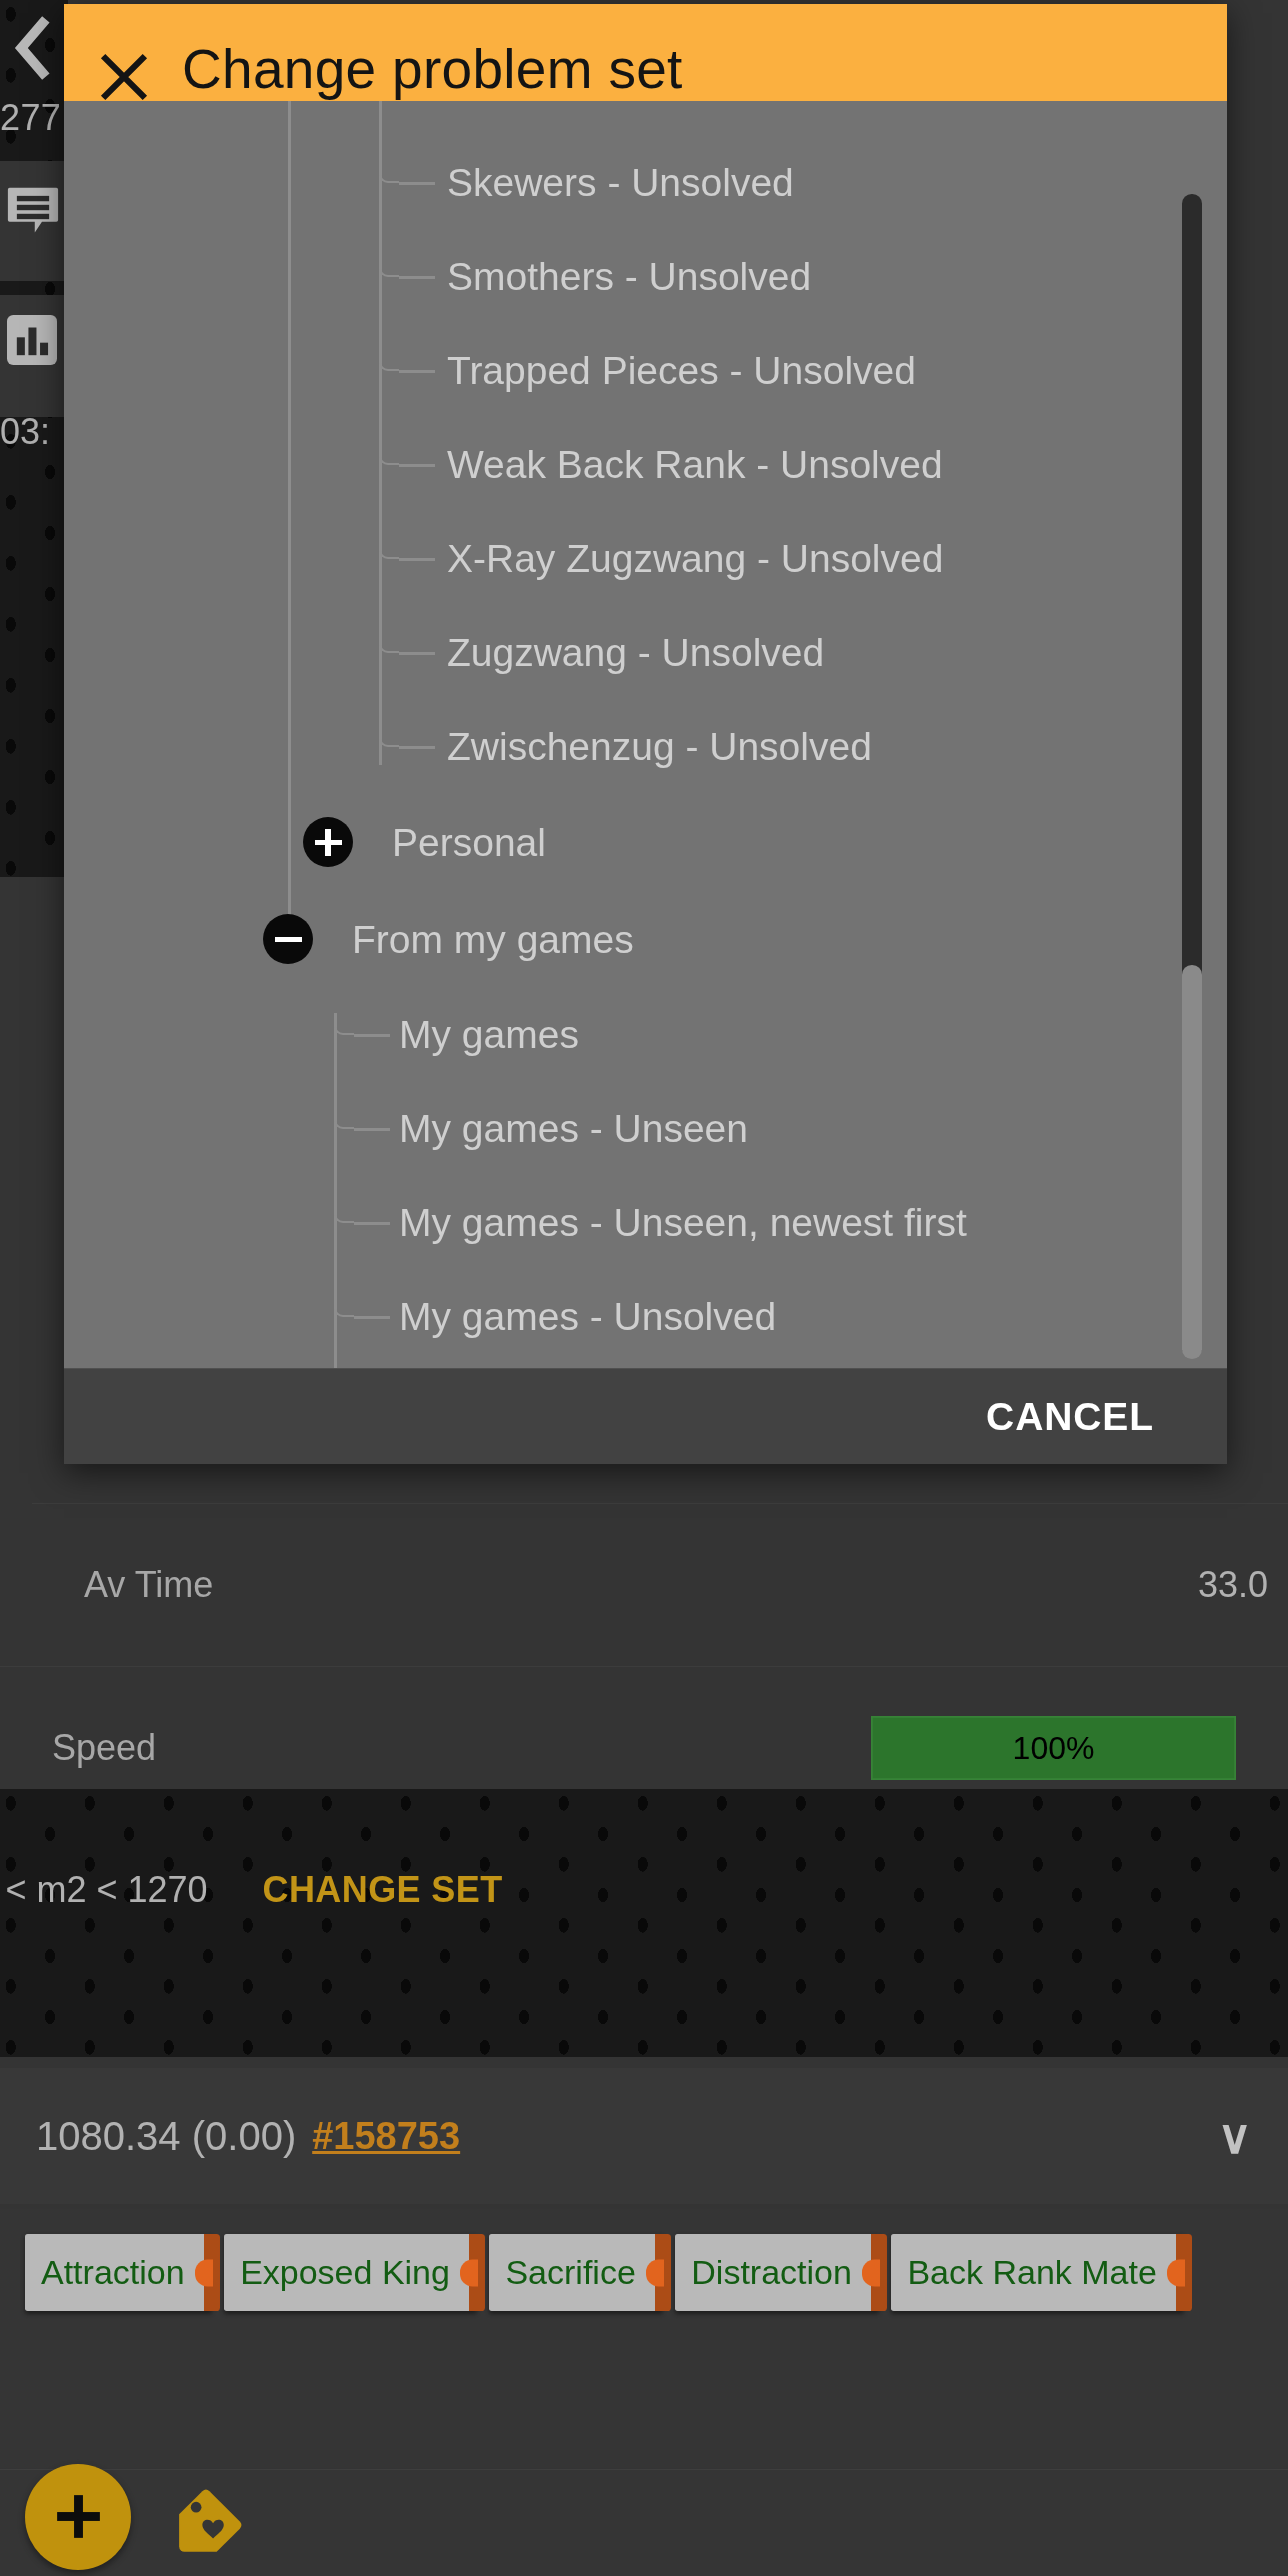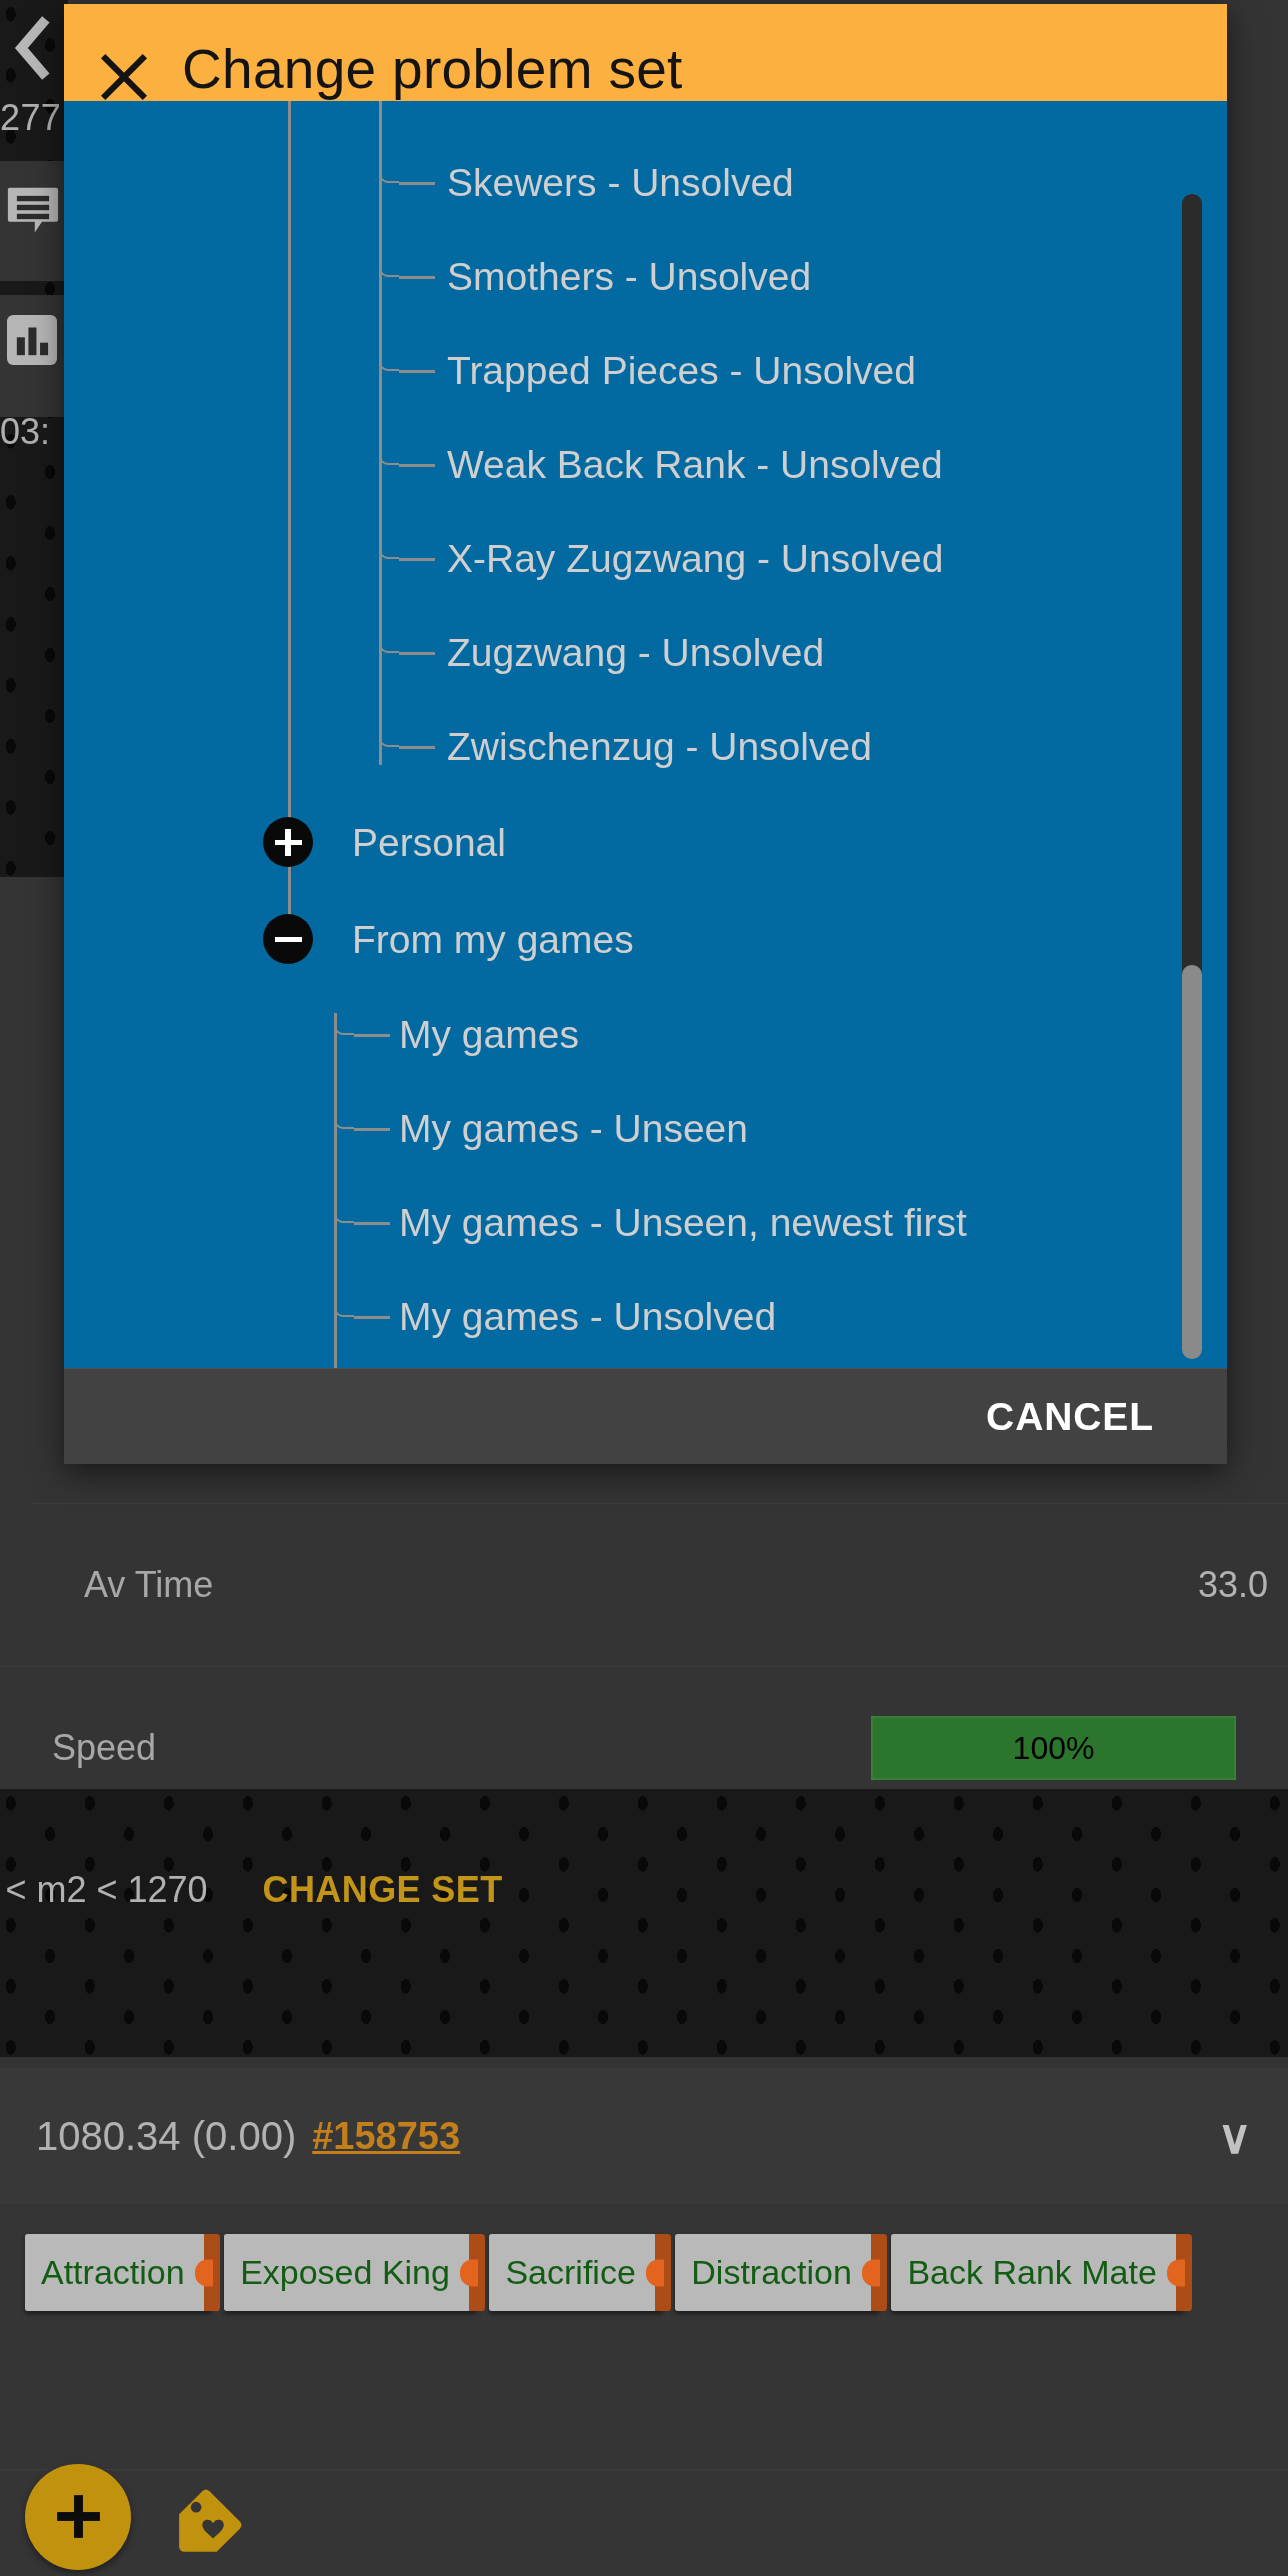--- a/index.html
+++ b/index.html
@@ -130,21 +130,21 @@
     background:#424242; box-shadow:0 9px 30px rgba(0,0,0,.55);
   }
   .dlg-header {
     height:97px; background:#fbb040;
     display:flex; align-items:flex-end; padding-left:36px; gap:34px;
   }
   .dlg-close { width:48px; height:48px; flex:0 0 auto; }
   .dlg-title { color:#141414; font-size:55px; letter-spacing:0.3px; white-space:nowrap; }
 
   .dlg-body {
-    position:relative; height:1267px; overflow:hidden; background:#0369a1;
+    position:relative; height:1267px; overflow:hidden; background:#737373;
   }
   .tree { position:relative; padding-top:16px; }
 
   .tnode {
     position:relative; display:flex; align-items:center;
     height:94px; padding-left:0;
   }
   .tlabel { color:#cfcfcf; font-size:39px; white-space:nowrap; }
 
   
@@ -337,21 +337,21 @@
           <span class="hline" style="left:335px; top:46px; width:36px;"></span>
           <span class="tlabel">Zugzwang - Unsolved</span>
         </div>
 
         <div class="tnode lvl-leaf2">
           <span class="corner" style="left:315px; top:27px;"></span>
           <span class="hline" style="left:335px; top:46px; width:36px;"></span>
           <span class="tlabel">Zwischenzug - Unsolved</span>
         </div>
 
-        <div class="tnode lvl-parent" style="height:97px;">
+        <div class="tnode lvl-parent" style="height:97px;margin-left:40px;">
           <span class="toggle" style="left:199px; top:23px;">
             <i class="bar-h"></i>
               <i class="bar-v"></i>
           </span>
           <span class="tlabel">Personal</span>
         </div>
 
         <div class="tnode lvl-parent" style="height:97px;">
           <span class="toggle" style="left:199px; top:23px;">
             <i class="bar-h"></i>

